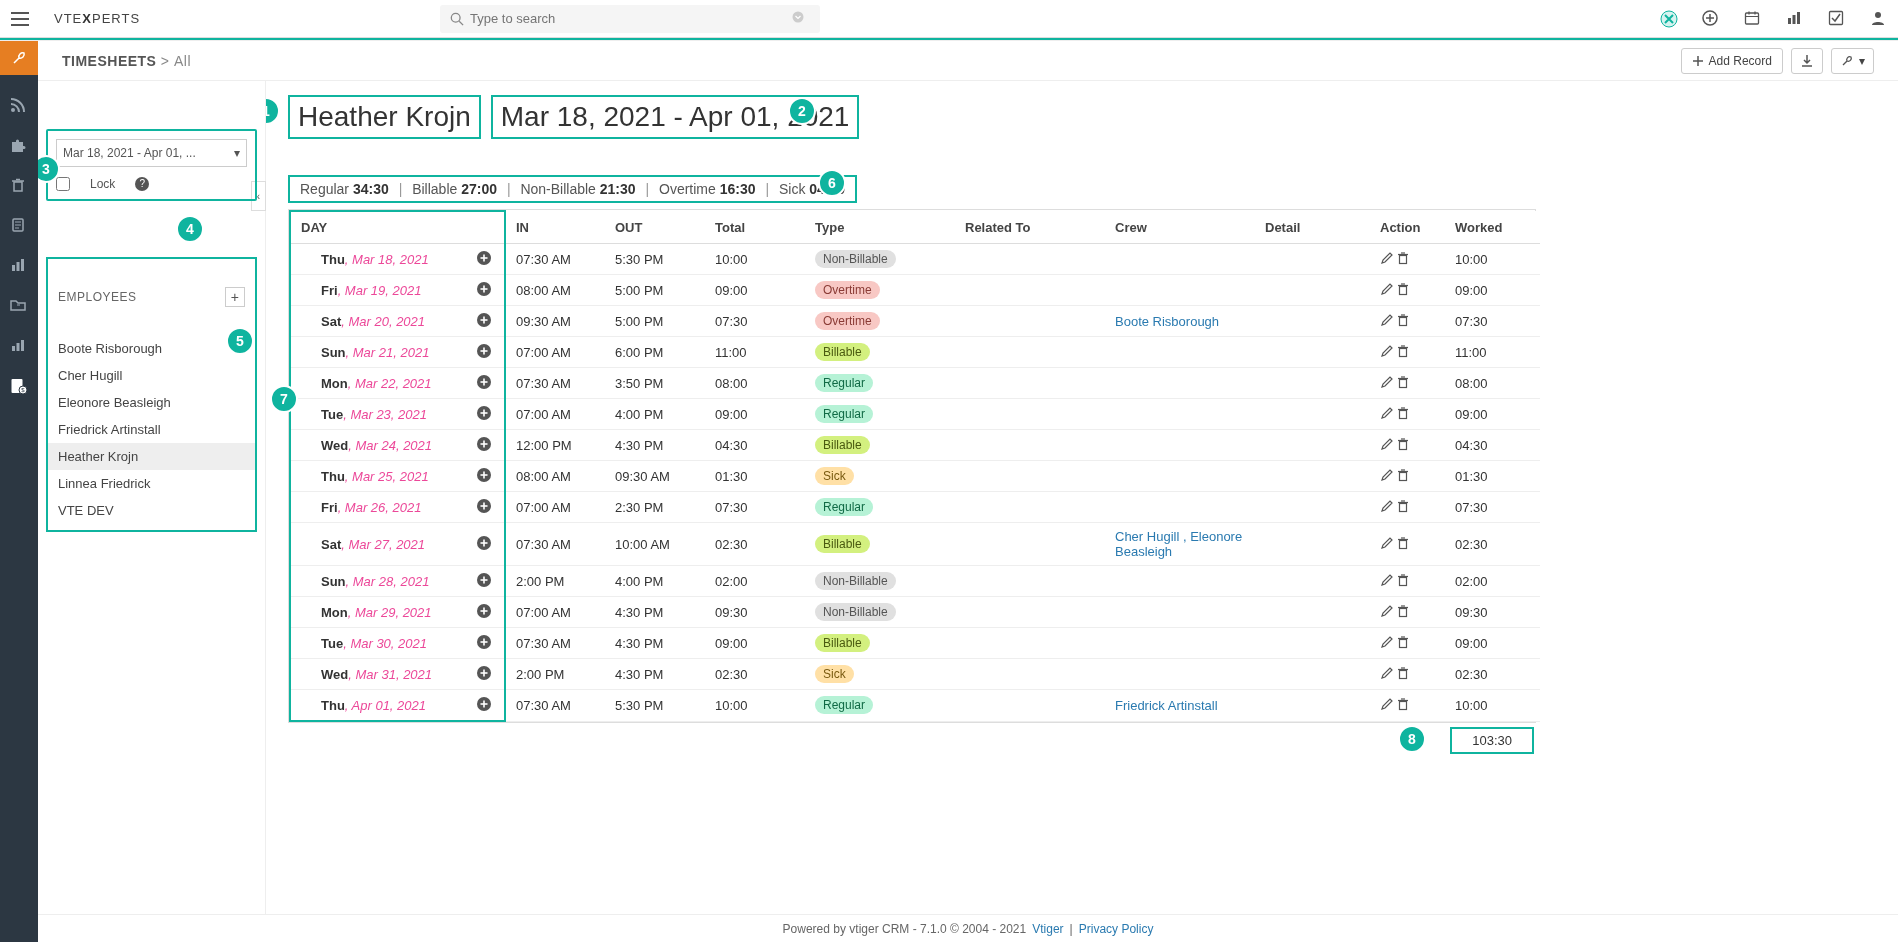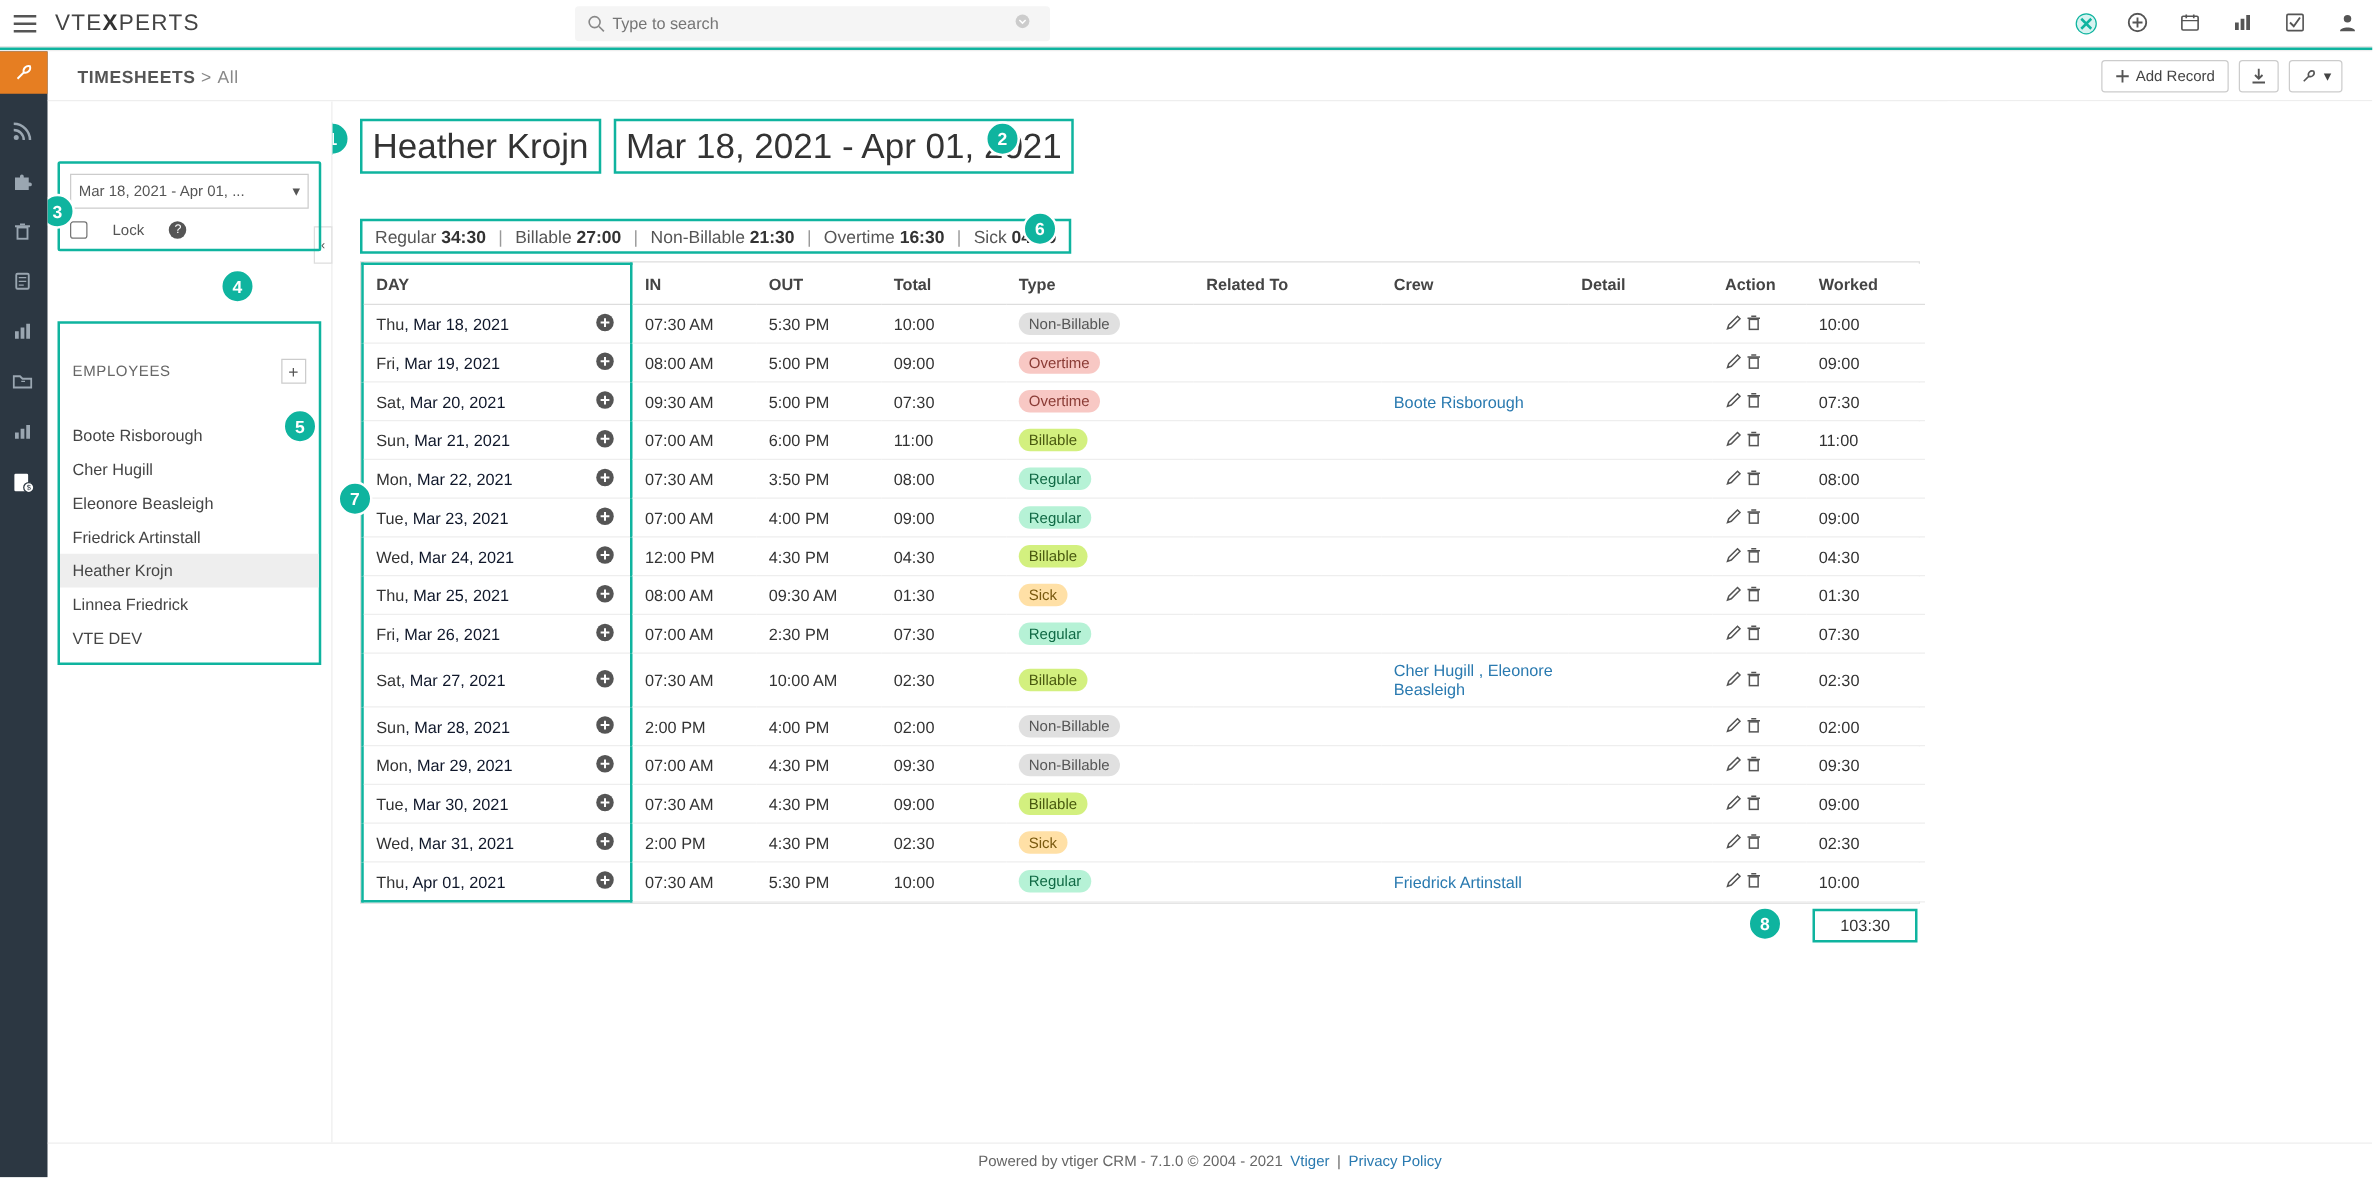--- a/index.html
+++ b/index.html
@@ -1,21 +1,21 @@
 <!DOCTYPE html>
 <html><head>
 <meta charset="utf-8">
 <style>
 * { box-sizing: border-box; margin: 0; padding: 0; }
 body { font-family: -apple-system, BlinkMacSystemFont, "Segoe UI", Arial, sans-serif; font-size: 13px; color: #333; background: #fff; }
 .app { display: flex; flex-direction: column; height: 942px; width: 1898px; position: relative; }
 .topbar { height: 38px; background: #fff; border-bottom: 1px solid #ddd; display: flex; align-items: center; padding: 0 10px; }
 .topbar .menu-icon { width: 20px; height: 16px; cursor: pointer; }
 .topbar .menu-icon svg line { stroke: #555; stroke-width: 2; }
-.topbar .logo { font-size: 18px; font-weight: 300; margin-left: 14px; letter-spacing: 1px; color: #444; }
+.topbar .logo { font-size: 13px; font-weight: 300; margin-left: 24px; letter-spacing: 1px; color: #444; }
 .topbar .logo .x { font-weight: bold; color: #333; }
 .topbar .search { margin-left: 300px; width: 380px; height: 28px; background: #f5f5f5; border-radius: 3px; display: flex; align-items: center; padding: 0 10px; color: #888; }
 .topbar .search svg { margin-right: 6px; }
 .topbar .search input { border: none; background: transparent; outline: none; flex: 1; font-size: 13px; }
 .topbar .search .chev { margin-left: auto; }
 .topbar .right-icons { margin-left: auto; display: flex; gap: 24px; align-items: center; }
 .topbar .right-icons .ico { color: #555; cursor: pointer; width: 18px; height: 18px; }
 .greenbar { height: 2px; background: #0fb49f; }
 
 .main { flex: 1; display: flex; overflow: hidden; border-top: 1px solid #eee; }
@@ -64,22 +64,22 @@
 .tbl col.in { width: 100px; }
 .tbl col.out { width: 100px; }
 .tbl col.total { width: 100px; }
 .tbl col.type { width: 150px; }
 .tbl col.related { width: 150px; }
 .tbl col.crew { width: 150px; }
 .tbl col.detail { width: 115px; }
 .tbl col.action { width: 75px; }
 .tbl col.worked { width: 95px; }
 .day-cell { display: flex; align-items: center; justify-content: space-between; }
-.day-cell .weekday { font-weight: 400; }
-.day-cell .date { color: #0f172a; }
+.day-cell .weekday { font-weight: 700; margin-left: 20px; }
+.day-cell .date { color: #ec4899; font-style: italic; }
 .add-circle { width: 18px; height: 18px; cursor: pointer; color: #444; }
 .pill { display: inline-block; padding: 2px 8px; border-radius: 10px; font-size: 12px; }
 .pill.nb { background: #e0e0e0; color: #555; }
 .pill.ot { background: #f8c8c4; color: #8a3b35; }
 .pill.bl { background: #d3f07f; color: #4a5a10; }
 .pill.rg { background: #b6f2d6; color: #106a45; }
 .pill.sk { background: #ffe0a6; color: #7a5a10; }
 .crew-link { color: #2a7ab0; cursor: pointer; }
 .act { display: flex; gap: 2px; }
 .act svg { cursor: pointer; }

